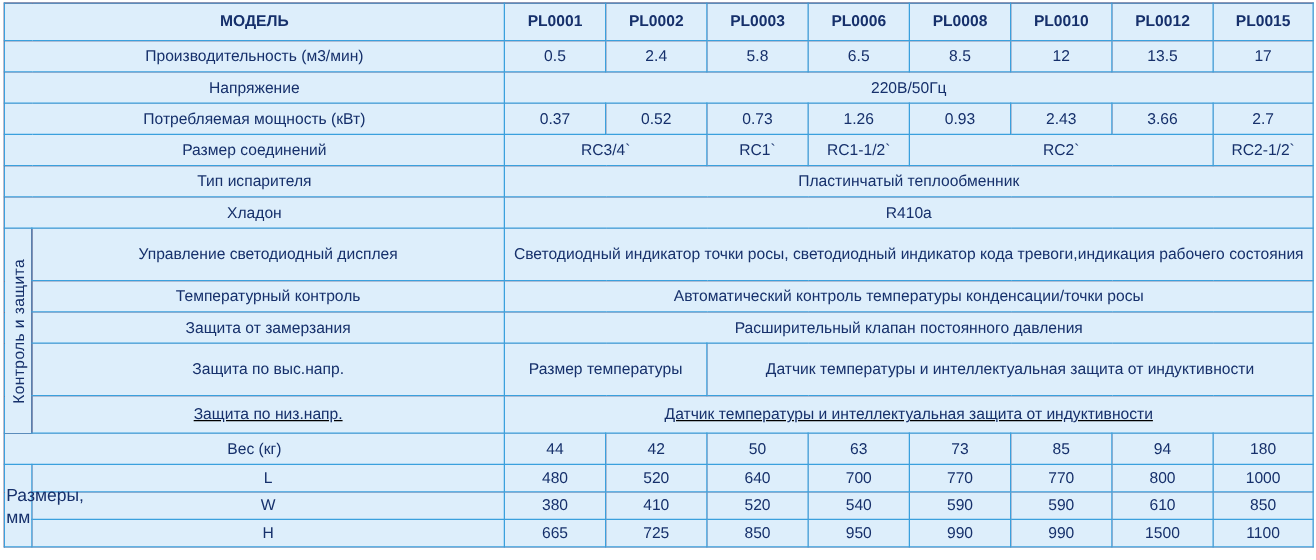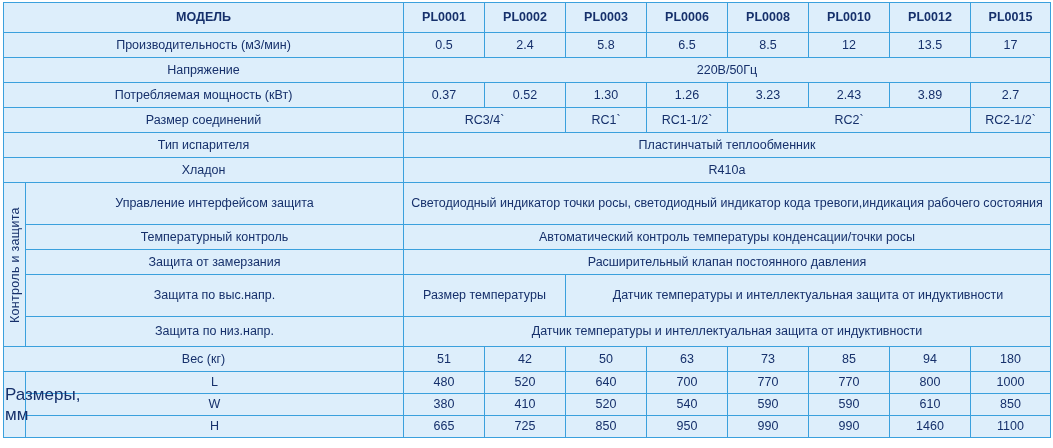--- a/index.html
+++ b/index.html
@@ -50,21 +50,21 @@
     font-size: 12.5px;
     letter-spacing: 0.3px;
     padding: 0;
     width: 22px;
   }
   .tall {
     height: 42px;
   }
   .r20 { height: 22px; }
   .r24 { height: 25px; margin-left: 32px; }
-  .r30 { height: 30px; }
+  .r30 { height: 30px; text-decoration: underline; }
   .wrapcell { white-space: normal; }
 </style>
 </head>
 <body>
 
 <table class="spec">
   <colgroup>
     <col style="width:22px">
     <col style="width:378px">
     <col style="width:81px">
@@ -103,25 +103,25 @@
 
     <tr class="r24">
       <td colspan="2" class="rowlabel">Напряжение</td>
       <td colspan="8">220В/50Гц</td>
     </tr>
 
     <tr class="r24">
       <td colspan="2" class="rowlabel">Потребляемая мощность (кВт)</td>
       <td>0.37</td>
       <td>0.52</td>
-      <td>1.30</td>
+      <td>0.73</td>
       <td>1.26</td>
-      <td>3.23</td>
+      <td>0.93</td>
       <td>2.43</td>
-      <td>3.89</td>
+      <td>3.66</td>
       <td>2.7</td>
     </tr>
 
     <tr class="r24">
       <td colspan="2" class="rowlabel">Размер соединений</td>
       <td colspan="2">RC3/4`</td>
       <td colspan="1">RC1`</td>
       <td colspan="1">RC1-1/2`</td>
       <td colspan="3">RC2`</td>
       <td colspan="1">RC2-1/2`</td>
@@ -132,21 +132,21 @@
       <td colspan="8">Пластинчатый теплообменник</td>
     </tr>
 
     <tr class="r24">
       <td colspan="2" class="rowlabel">Хладон</td>
       <td colspan="8">R410a</td>
     </tr>
 
     <tr class="tall">
       <td rowspan="5" class="vert">Контроль и защита</td>
-      <td class="rowlabel">Управление интерфейсом защита</td>
+      <td class="rowlabel">Управление светодиодный дисплея</td>
       <td colspan="8" class="wrapcell">Светодиодный индикатор точки росы, светодиодный индикатор кода тревоги,индикация рабочего состояния</td>
     </tr>
 
     <tr class="r24">
       <td class="rowlabel">Температурный контроль</td>
       <td colspan="8">Автоматический контроль температуры конденсации/точки росы</td>
     </tr>
 
     <tr class="r24">
       <td class="rowlabel">Защита от замерзания</td>
@@ -159,32 +159,32 @@
       <td colspan="6" class="wrapcell">Датчик температуры и интеллектуальная защита от индуктивности</td>
     </tr>
 
     <tr class="r30">
       <td class="rowlabel">Защита по низ.напр.</td>
       <td colspan="8">Датчик температуры и интеллектуальная защита от индуктивности</td>
     </tr>
 
     <tr class="r24">
       <td colspan="2" class="rowlabel">Вес (кг)</td>
-      <td>51</td>
+      <td>44</td>
       <td>42</td>
       <td>50</td>
       <td>63</td>
       <td>73</td>
       <td>85</td>
       <td>94</td>
       <td>180</td>
     </tr>
 
     <tr class="r20">
-      <td rowspan="3" class="rowlabel wrapcell" style="width: 22px; white-space: normal; padding: 2px 1px; font-size: 17px;">Размеры, мм</td>
+      <td rowspan="3" class="rowlabel wrapcell" style="width: 22px; white-space: normal; padding: 2px 1px; font-size: 14px;">Размеры, мм</td>
         <td class="rowlabel" style="width: 378px;">L</td>
       <td>480</td>
       <td>520</td>
       <td>640</td>
       <td>700</td>
       <td>770</td>
       <td>770</td>
       <td>800</td>
       <td>1000</td>
     </tr>
@@ -202,17 +202,17 @@
     </tr>
 
     <tr class="r20">
         <td class="rowlabel" style="width: 378px;">H</td>
       <td>665</td>
       <td>725</td>
       <td>850</td>
       <td>950</td>
       <td>990</td>
       <td>990</td>
-      <td>1460</td>
+      <td>1500</td>
       <td>1100</td>
     </tr>
   </tbody>
 </table>
 
 </body></html>

